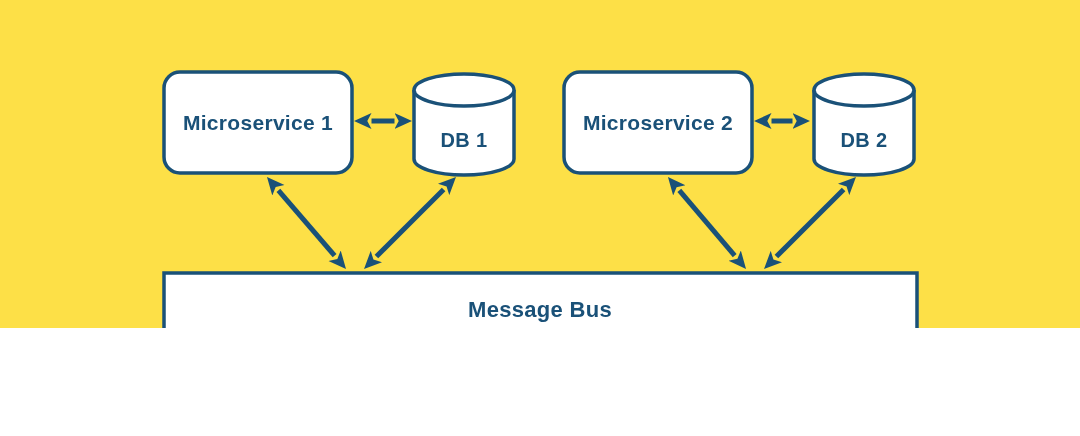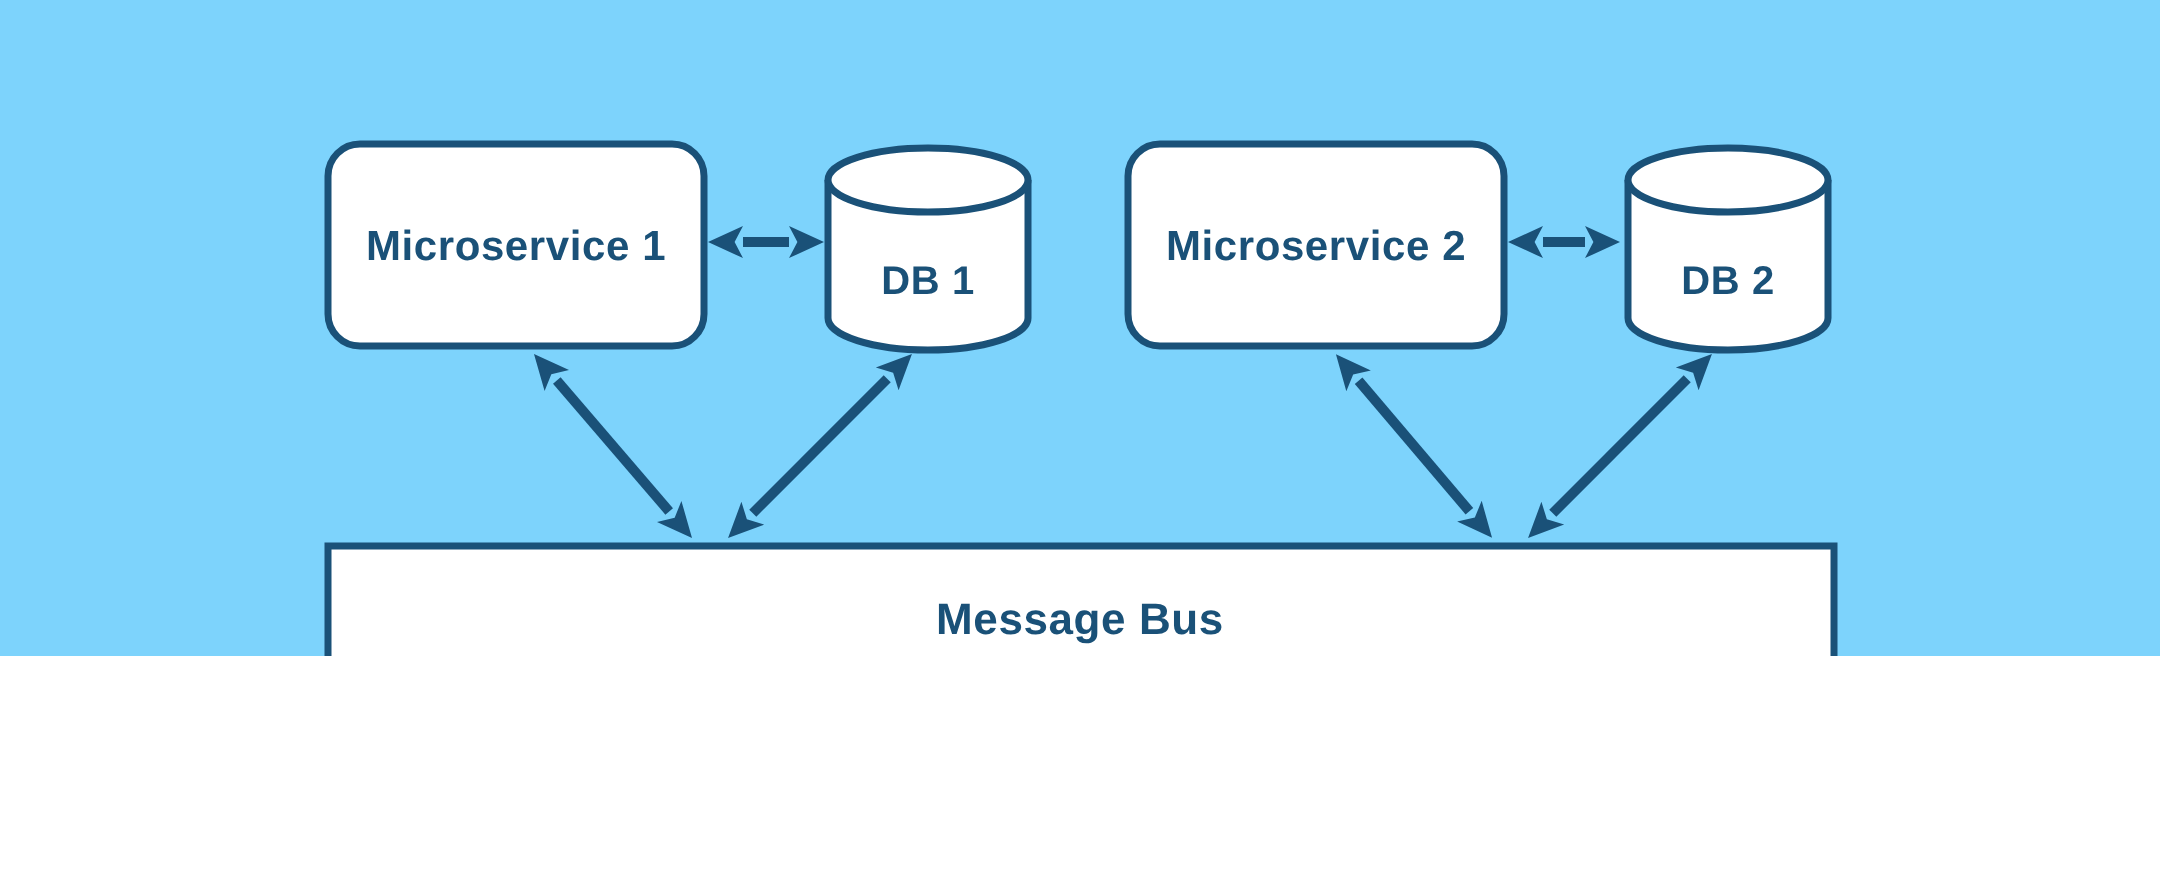--- a/index.html
+++ b/index.html
@@ -4,21 +4,21 @@
 <style>
   html, body {
     margin: 0;
     padding: 0;
     background: #ffffff;
   }
   .canvas {
     position: relative;
     width: 1080px;
     height: 328px;
-    background: #7dd3fc;
+    background: #fde047;
     overflow: hidden;
   }
   svg { display: block; }
   .node-shape {
     fill: #ffffff;
     stroke: #1a5178;
     stroke-width: 3.5;
   }
   .bus-shape {
     fill: #ffffff;

